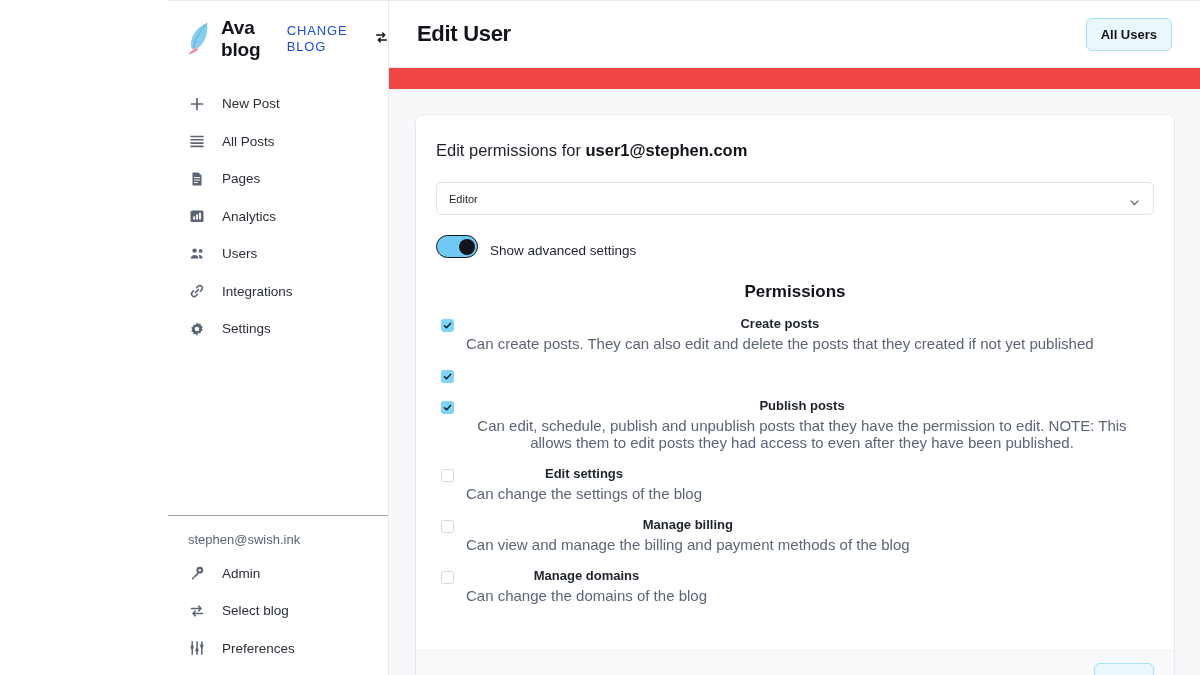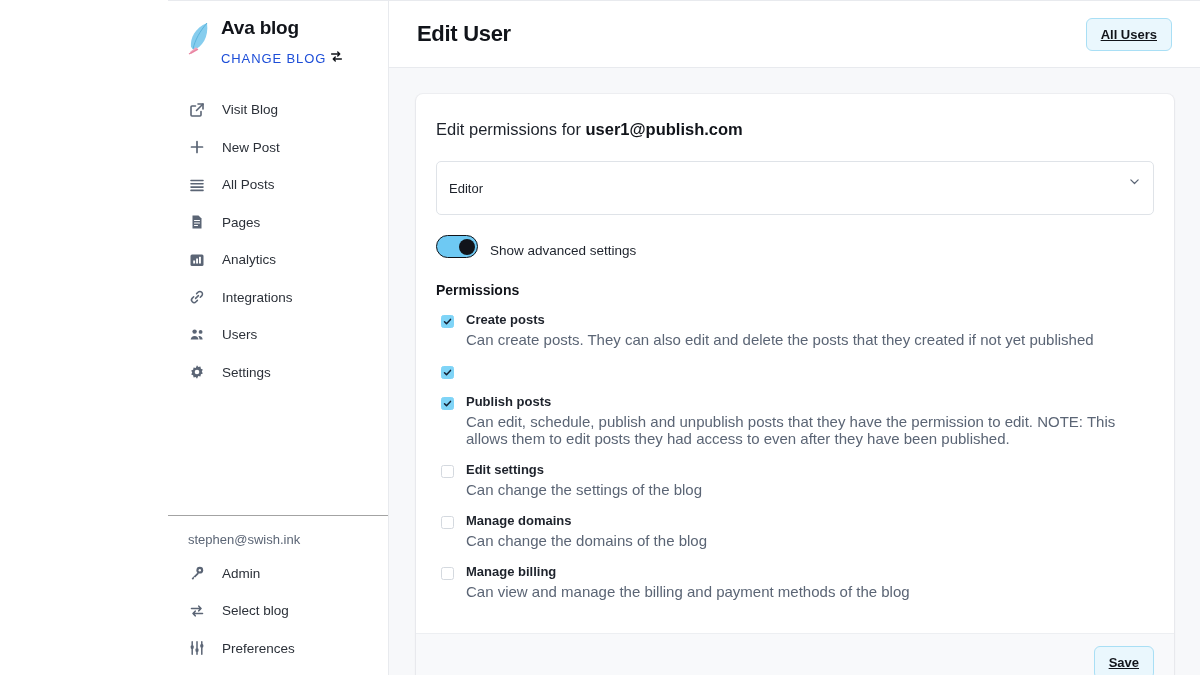--- a/index.html
+++ b/index.html
@@ -19,93 +19,93 @@
     border-top: 1px solid #e8eaee;
     margin-left: 84px;
     width: 221px; min-width: 221px;
     display: flex; flex-direction: column;
     padding-left: 0;
     position: relative;
   }
   .sidebar-spacer-left { width: 84px; min-width: 84px; height: 675px; background: #ffffff; }
   .brand { display: flex; align-items: flex-start; gap: 9px; padding: 16px 0 0 18px; }
   .feather-wrap { width: 26px; height: 40px; flex: none; position: relative; top: 2px; }
-  .brand-text { display: flex; flex-direction: column; gap: 11px; }
+  .brand-text { display: flex; flex-direction: row; gap: 1px; }
   .brand-title {
     font-size: 19px; font-weight: bold; color: #11141a; letter-spacing: -0.2px;
     line-height: 22px;
   }
   .brand-sub {
     font-size: 13px; color: #1d4ed8; letter-spacing: 0.9px;
     display: flex; align-items: center; gap: 4px; line-height: 16px;
   }
   .nav { margin-top: 24px; display: flex; flex-direction: column; }
   .nav-item {
     display: flex; align-items: center; gap: 16px;
     height: 37.5px; padding-left: 20px; cursor: pointer;
     color: #2b3038; font-size: 13.5px;
   }
   .nav-item .ico { width: 18px; height: 18px; display: flex; align-items: center; justify-content: center; color: #5b6575; flex: none; }
   .sidebar-bottom { margin-top: auto; border-top: 1px solid #a3a3a3; padding-top: 12px; padding-bottom: 8px; }
   .user-email { font-size: 13px; color: #5b6575; padding: 4px 0 8px 20px; }
 
   
-  .main { flex: 1; height: 675px; background: #c4b5fd; display: flex; flex-direction: column; }
+  .main { flex: 1; height: 675px; background: #ef4444; display: flex; flex-direction: column; gap: 21px; }
   .topbar {
     height: 68px; min-height: 68px;
     border-top: 1px solid #e8eaee;
     border-bottom: 1px solid #e8eaee;
     display: flex; align-items: center; justify-content: space-between;
     padding: 0 28px 0 28px;
     background: #ffffff;
     width: 811px;
   }
   .page-title { font-size: 22px; font-weight: bold; color: #11141a; letter-spacing: -0.3px; }
   .btn-light {
     background: #eaf7fd; border: 1px solid #a9dff5;
     border-radius: 6px; padding: 8px 14px;
     font-size: 13px; font-weight: bold; color: #11141a;
-    cursor: pointer; font-family: "Liberation Sans", sans-serif; text-decoration: underline;
+    cursor: pointer; font-family: "Liberation Sans", sans-serif;
   }
   .content-area {
     flex: 1; background: #f7f8fa; width: 811px;
     padding: 26px 26px 0 27px; overflow: hidden;
   }
   .card {
     background: #ffffff; border-radius: 7px;
     box-shadow: 0 1px 3px rgba(20,28,43,.08), 0 0 0 1px rgba(20,28,43,.035);
     display: flex; flex-direction: column;
     height: 593px;
   }
   .card-body { padding: 26px 20px 18px 20px; flex: 1; }
   .card-head { font-size: 16.5px; color: #1d222b; margin-bottom: 22px; }
   .card-head b { font-weight: bold; color: #11141a; }
 
   .field-label { font-size: 12.5px; color: #3f4650; margin-bottom: 7px; }
   .select-wrap { position: relative; margin-bottom: 20px; }
   .select-box {
-    height: 54px; border: 1px solid #dfe3e8; border-radius: 5px;
+    height: 33px; border: 1px solid #dfe3e8; border-radius: 5px;
     background: #ffffff; display: flex; align-items: center;
-    padding: 0 12px; font-size: 13px; color: #1d222b; cursor: pointer;
+    padding: 0 12px; font-size: 11px; color: #1d222b; cursor: pointer;
   }
   .chev { position: absolute; right: 13px; top: 13px; color: #5b6575; pointer-events: none; }
 
   .toggle-row { display: flex; align-items: flex-end; gap: 12px; margin-bottom: 24px; }
   .toggle {
     width: 42px; height: 23px; border-radius: 12px;
     background: #6ec9f3; border: 1.5px solid #11141a;
     display: flex; align-items: center; justify-content: flex-end;
     padding: 2px; cursor: pointer; flex: none;
   }
   .toggle .knob { width: 16px; height: 16px; border-radius: 50%; background: #11141a; }
   .toggle-label { font-size: 13.5px; color: #1d222b; }
 
-  .section-title { font-size: 14px; font-weight: bold; color: #11141a; margin-bottom: 14px; }
-
-  .perm { display: flex; gap: 12px; margin-bottom: 15px; padding-left: 5px; }
+  .section-title { font-size: 17px; font-weight: bold; color: #11141a; margin-bottom: 14px; text-align: center; }
+
+  .perm { display: flex; gap: 12px; margin-bottom: 15px; padding-left: 5px; text-align: center; }
   .cb {
     width: 13px; height: 13px; border-radius: 2.5px; flex: none;
     margin-top: 3px; border: 1px solid #d4d9df; background: #ffffff;
     display: flex; align-items: center; justify-content: center; cursor: pointer;
   }
   .cb.on { background: #7fd4f7; border-color: #7fd4f7; }
   .perm-text { display: flex; flex-direction: column; gap: 3px; }
   .perm-title { font-size: 13px; font-weight: bold; color: #1d222b; line-height: 16px; }
   .perm-desc { font-size: 15px; color: #5b6575; line-height: 17px; max-width: 672px; }
 
@@ -142,30 +142,20 @@
               <path d="M2 5h10M9.5 2.5 12 5 9.5 7.5"></path>
                 <path d="M14 11H4M6.5 8.5 4 11l2.5 2.5"></path>
             </svg>
           </span>
         </span>
       </span>
     </div>
 
     <nav class="nav">
 
-      <div class="nav-item">
-        <span class="ico">
-          <svg width="16" height="16" viewBox="0 0 16 16" fill="none" stroke="#5b6575" stroke-width="1.6" stroke-linecap="round" stroke-linejoin="round">
-            <path d="M9 2h5v5"></path>
-              <path d="M14 2 7.5 8.5"></path>
-              <path d="M12 9.5V13a1 1 0 0 1-1 1H3a1 1 0 0 1-1-1V5a1 1 0 0 1 1-1h3.5"></path>
-          </svg>
-        </span>
-        <span>Visit Blog</span>
-      </div>
 
       <div class="nav-item">
         <span class="ico">
           <svg width="16" height="16" viewBox="0 0 16 16" stroke="#5b6575" stroke-width="1.7" stroke-linecap="round">
               <path d="M8 2.5v11M2.5 8h11"></path>
             </svg>
         </span>
         <span>New Post</span>
       </div>
 
@@ -195,43 +185,43 @@
             <rect x="4.2" y="8.5" width="1.9" height="3" fill="#ffffff"></rect>
             <rect x="7.1" y="6.5" width="1.9" height="5" fill="#ffffff"></rect>
             <rect x="10" y="4.8" width="1.9" height="6.7" fill="#ffffff"></rect>
           </svg>
         </span>
         <span>Analytics</span>
       </div>
 
       <div class="nav-item">
         <span class="ico">
-          <svg width="16" height="16" viewBox="0 0 16 16" fill="none" stroke="#5b6575" stroke-width="1.5" stroke-linecap="round">
-            <path d="M6.6 9.4 9.4 6.6"></path>
-            <path d="M7.6 4.6 9 3.2a2.6 2.6 0 0 1 3.7 3.7l-1.4 1.4"></path>
-            <path d="M8.4 11.4 7 12.8a2.6 2.6 0 0 1-3.7-3.7l1.4-1.4"></path>
-          </svg>
-        </span>
-        <span>Integrations</span>
-      </div>
-
-      <div class="nav-item">
-        <span class="ico">
           <svg width="17" height="16" viewBox="0 0 17 16" fill="#5b6575">
             <circle cx="5.6" cy="4.6" r="2.2"></circle>
               <circle cx="11.6" cy="4.9" r="1.9"></circle>
             <path d="M1.7 12.6c0-2.2 1.7-3.7 3.9-3.7s3.9 1.5 3.9 3.7z"></path>
             <path d="M10.1 9.1c2 0 3.5 1.4 3.5 3.5h-3.1c0-1.3-.4-2.5-1.1-3.3.2-.1.5-.2.7-.2z"></path>
           </svg>
         </span>
         <span>Users</span>
       </div>
 
       <div class="nav-item">
         <span class="ico">
+          <svg width="16" height="16" viewBox="0 0 16 16" fill="none" stroke="#5b6575" stroke-width="1.5" stroke-linecap="round">
+            <path d="M6.6 9.4 9.4 6.6"></path>
+            <path d="M7.6 4.6 9 3.2a2.6 2.6 0 0 1 3.7 3.7l-1.4 1.4"></path>
+            <path d="M8.4 11.4 7 12.8a2.6 2.6 0 0 1-3.7-3.7l1.4-1.4"></path>
+          </svg>
+        </span>
+        <span>Integrations</span>
+      </div>
+
+      <div class="nav-item">
+        <span class="ico">
           <svg width="16" height="16" viewBox="0 0 16 16" fill="#5b6575">
             <path d="M8 1.2 9.3 3l2.1-.4.5 2.1 1.9.9-1 1.9 1 1.9-1.9.9-.5 2.1-2.1-.4L8 14.8 6.7 13l-2.1.4-.5-2.1-1.9-.9 1-1.9-1-1.9 1.9-.9.5-2.1 2.1.4z"></path>
             <circle cx="8" cy="8" r="2.3" fill="#ffffff"></circle>
           </svg>
         </span>
         <span>Settings</span>
       </div>
 
     </nav>
 
@@ -279,21 +269,21 @@
       <h1 class="page-title">Edit User</h1>
       <button class="btn-light">All Users</button>
     </header>
 
     <div class="content-area">
       <section class="card">
 
         <div class="card-body">
 
           <div class="card-head">
-            <span>Edit permissions for </span><b>user1@publish.com</b>
+            <span>Edit permissions for </span><b>user1@stephen.com</b>
           </div>
 
           <div class="select-wrap">
             <div class="select-box">
               <span>Editor</span>
             </div>
             <span class="chev">
               <svg width="13" height="13" viewBox="0 0 16 16" fill="none" stroke="#5b6575" stroke-width="1.5" stroke-linecap="round" stroke-linejoin="round">
                   <path d="M3.5 6 8 10.5 12.5 6"></path>
                 </svg>
@@ -345,30 +335,30 @@
             <span class="cb"></span>
             <span class="perm-text">
               <span class="perm-title">Edit settings</span>
               <span class="perm-desc">Can change the settings of the blog</span>
             </span>
           </div>
 
           <div class="perm">
             <span class="cb"></span>
             <span class="perm-text">
+              <span class="perm-title">Manage billing</span>
+              <span class="perm-desc">Can view and manage the billing and payment methods of the blog</span>
+            </span>
+          </div>
+
+          <div class="perm">
+            <span class="cb"></span>
+            <span class="perm-text">
               <span class="perm-title">Manage domains</span>
               <span class="perm-desc">Can change the domains of the blog</span>
-            </span>
-          </div>
-
-          <div class="perm">
-            <span class="cb"></span>
-            <span class="perm-text">
-              <span class="perm-title">Manage billing</span>
-              <span class="perm-desc">Can view and manage the billing and payment methods of the blog</span>
             </span>
           </div>
 
         </div>
 
         <div class="card-foot">
           <button class="btn-light">Save</button>
         </div>
 
       </section>

